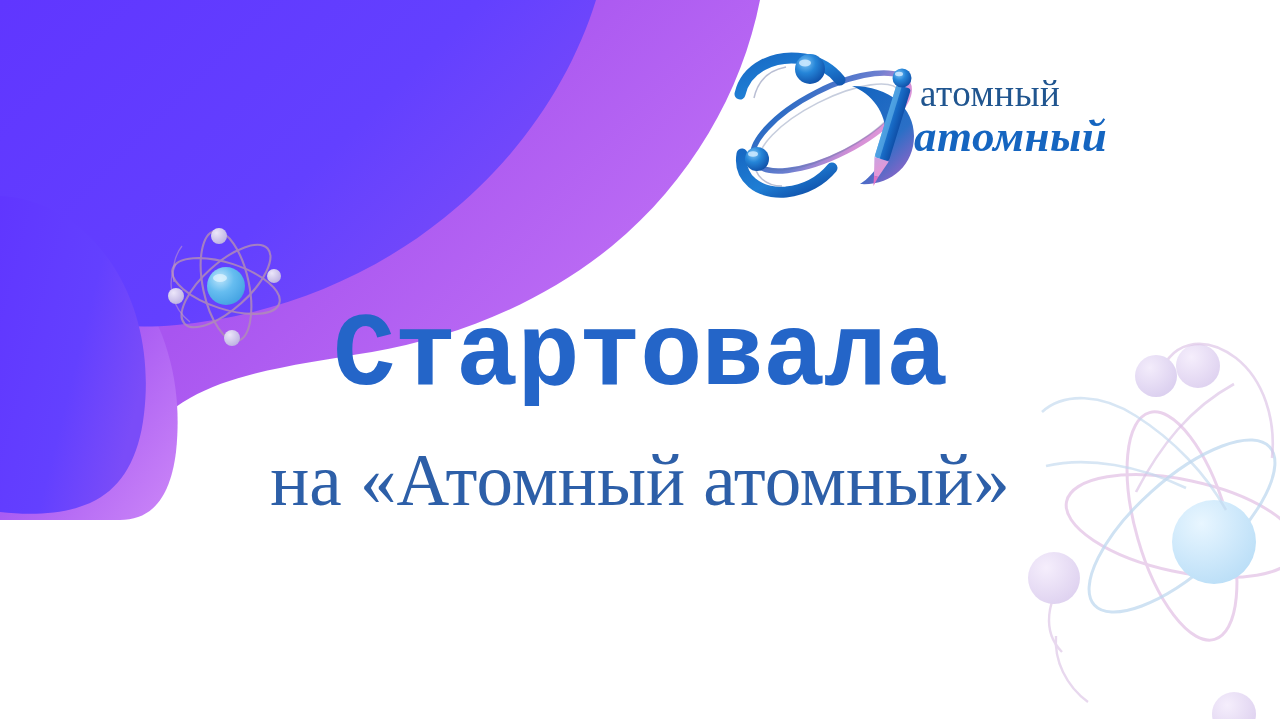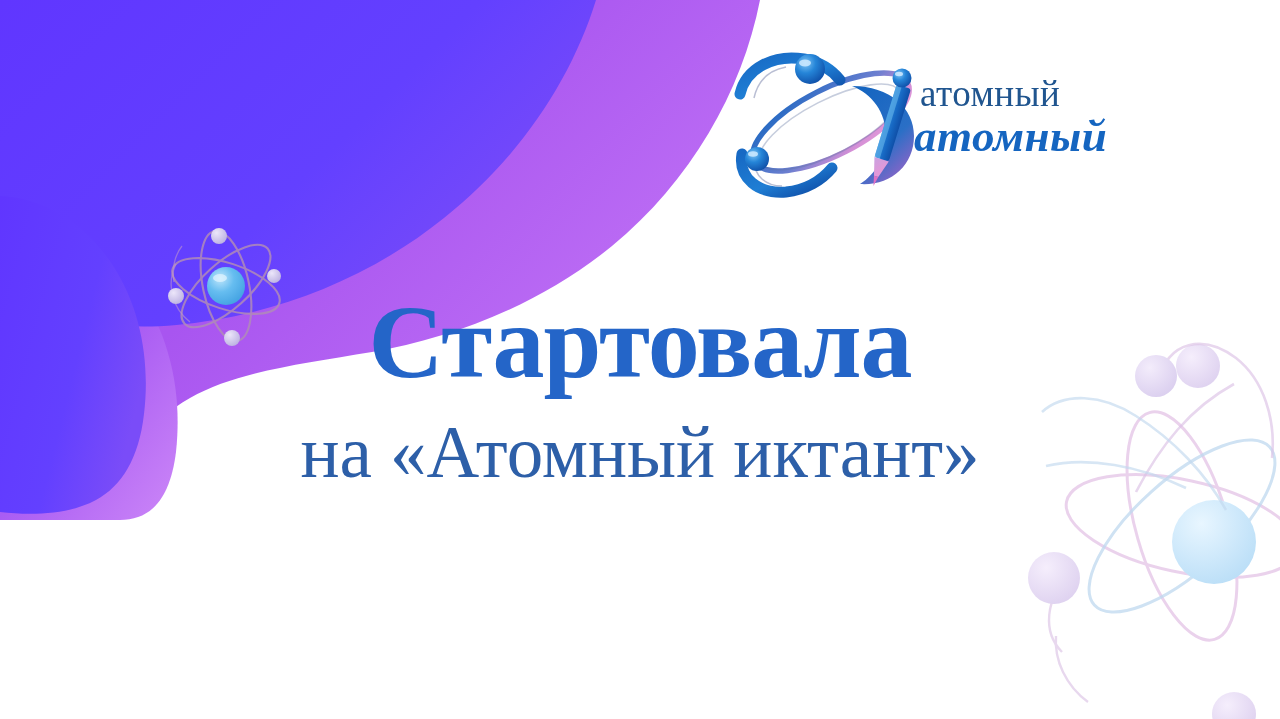--- a/index.html
+++ b/index.html
@@ -34,27 +34,27 @@
   .atom-left{position:absolute;left:152px;top:212px;width:148px;height:148px;}
   .atom-right-big{position:absolute;left:996px;top:330px;width:300px;height:390px;}
   .atom-right-top{position:absolute;left:1040px;top:296px;width:250px;height:220px;}
 
   
   .text-block{
     position:absolute;left:0;top:286px;width:1280px;
     text-align:center;
   }
   .line-1{
-    font-family:Liberation Serif, serif;
+    font-family:Liberation Mono, monospace;
     font-weight:bold;
     font-size:104px;
     line-height:1.02;
     color:#2465c8;
     letter-spacing:-1px;
-    margin:3px;
+    margin:17px;
   }
   .line-2{
     font-family:"Liberation Serif",serif;
     font-weight:normal;
     font-size:73px;
     line-height:1.06;
     color:#2d5fa8;
     letter-spacing:0px;
     margin:0;
     padding-top:56px;
@@ -261,16 +261,16 @@
     </g>
     <g fill="none" stroke="#c3d9ef" stroke-width="2.6" opacity="0.65">
       <path d="M2,116 C24,96 62,98 96,120 C134,144 166,178 186,214"></path>
       <path d="M6,170 C48,160 100,170 146,192"></path>
     </g>
     <circle cx="116" cy="80" r="21" fill="url(#elR2)"></circle>
   </svg>
 
   <div class="text-block">
     <div class="line-1">Стартовала</div>
-    <div class="line-3">на «Атомный иктант»</div>
+    <div class="line-3">на «Атомный атомный»</div>
   </div>
 
 </div>
 
 </body></html>

